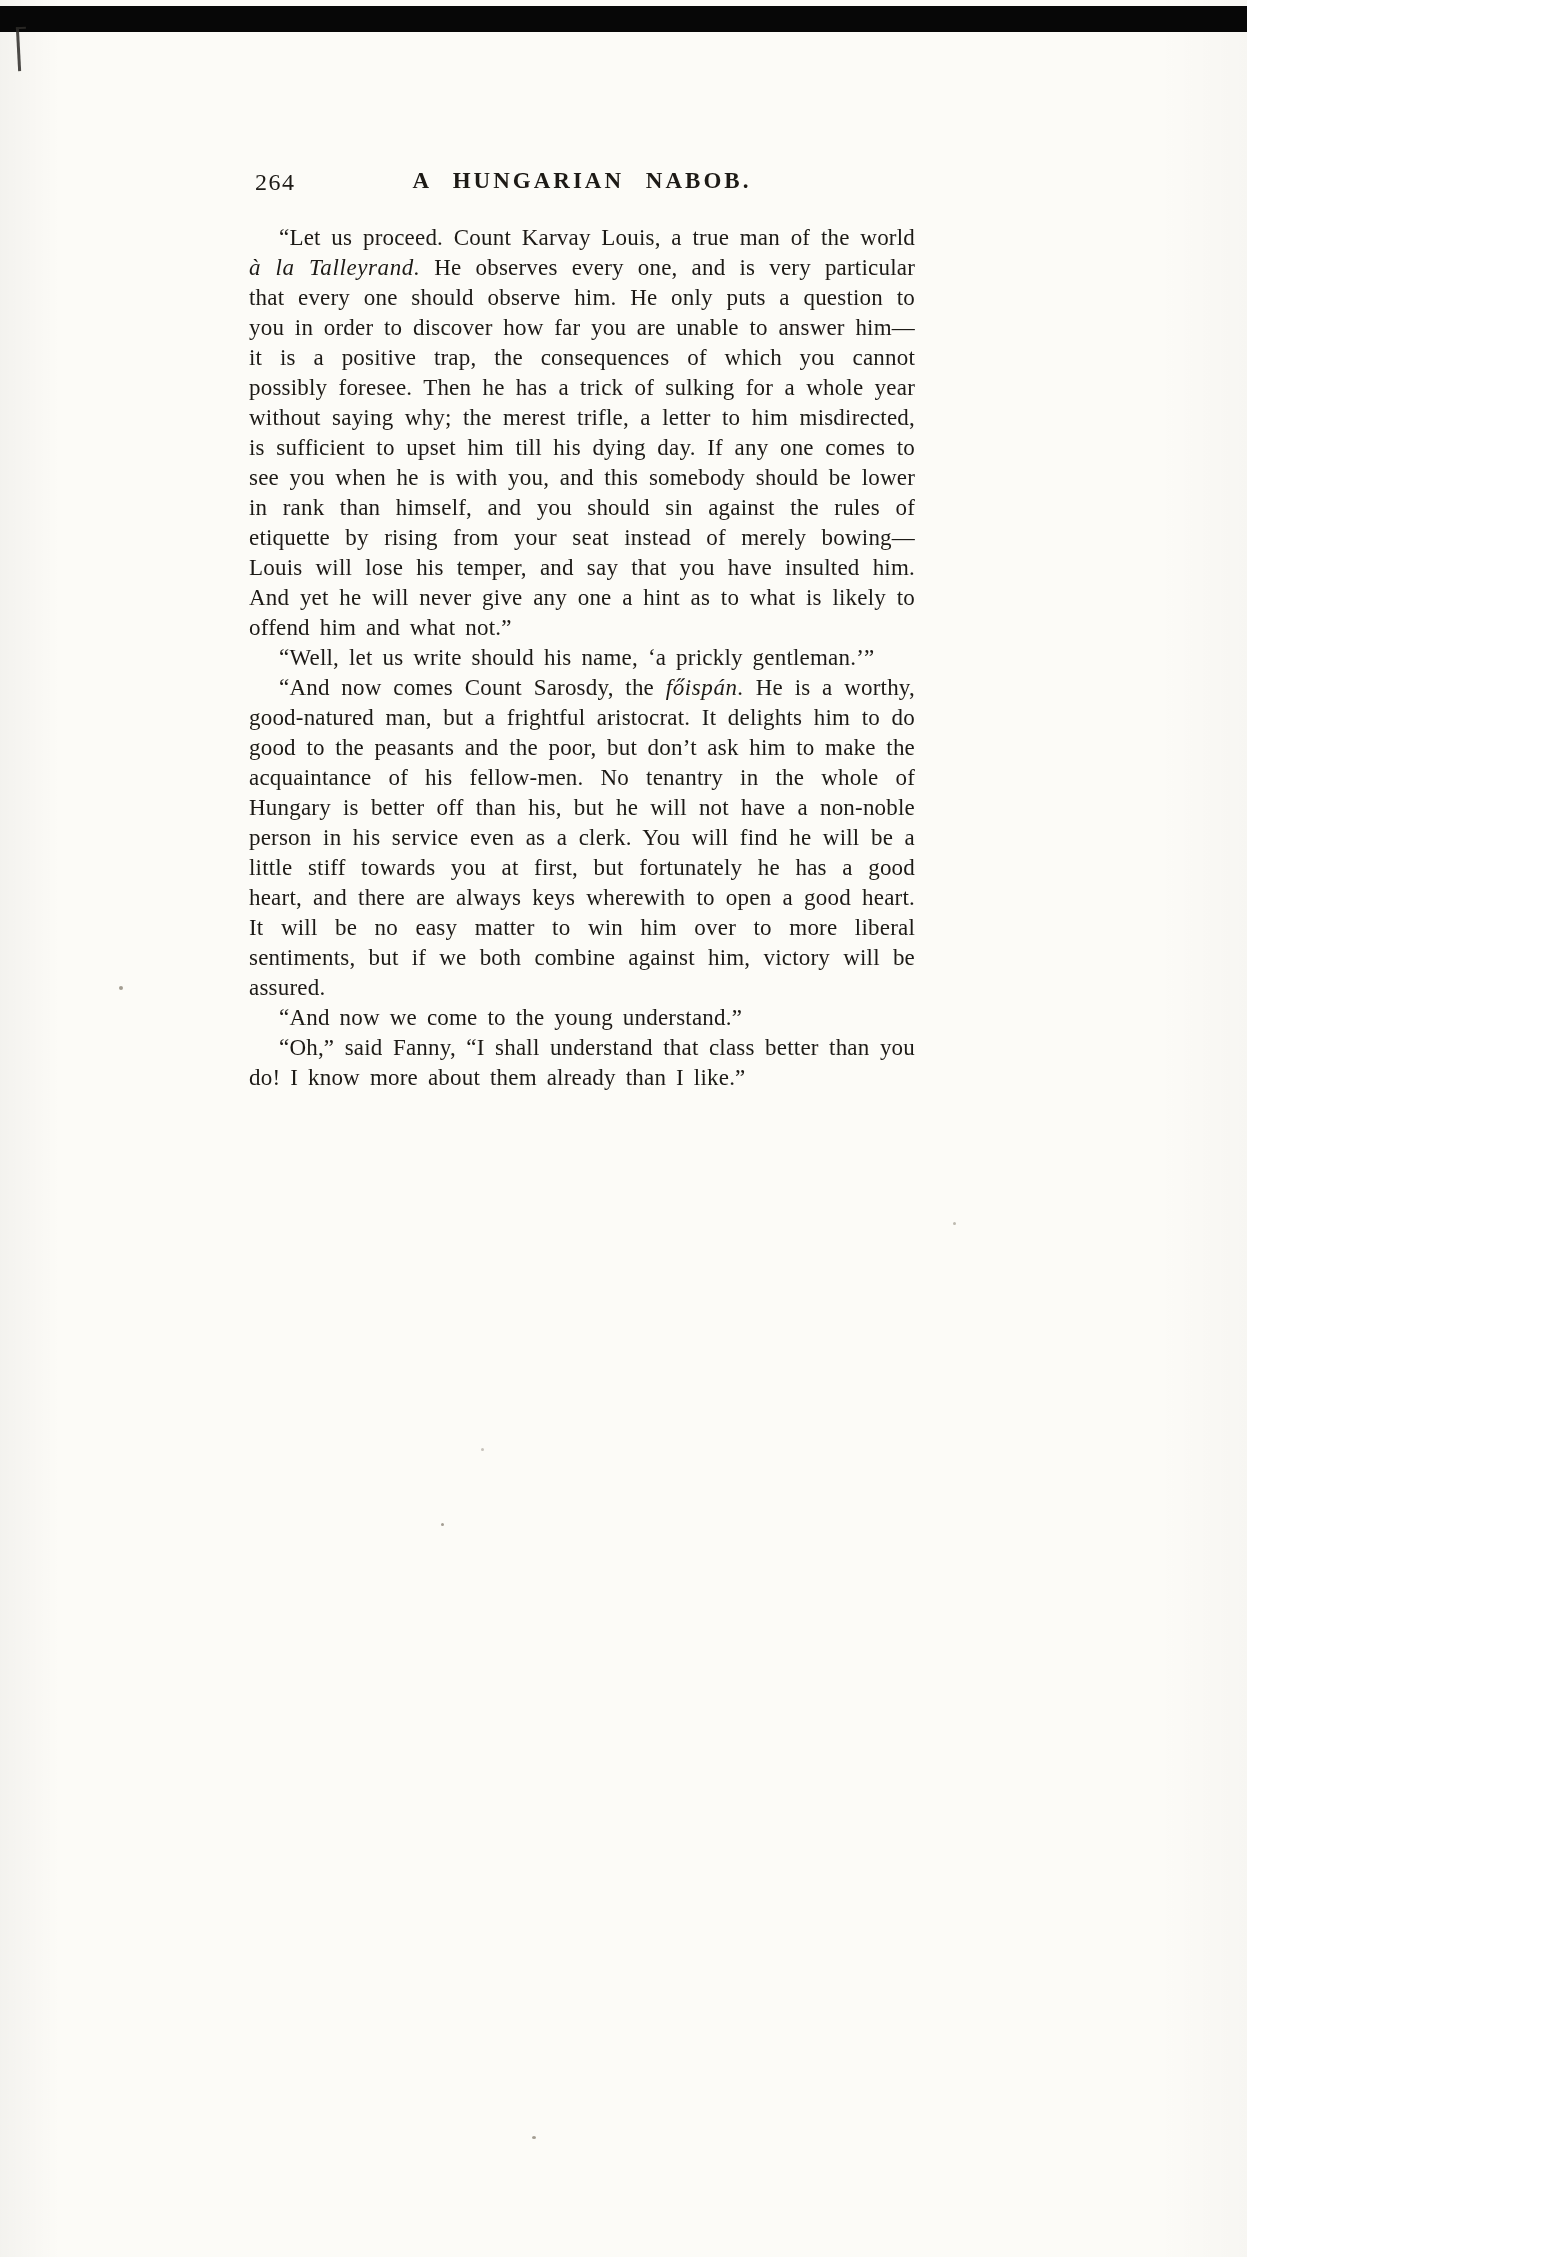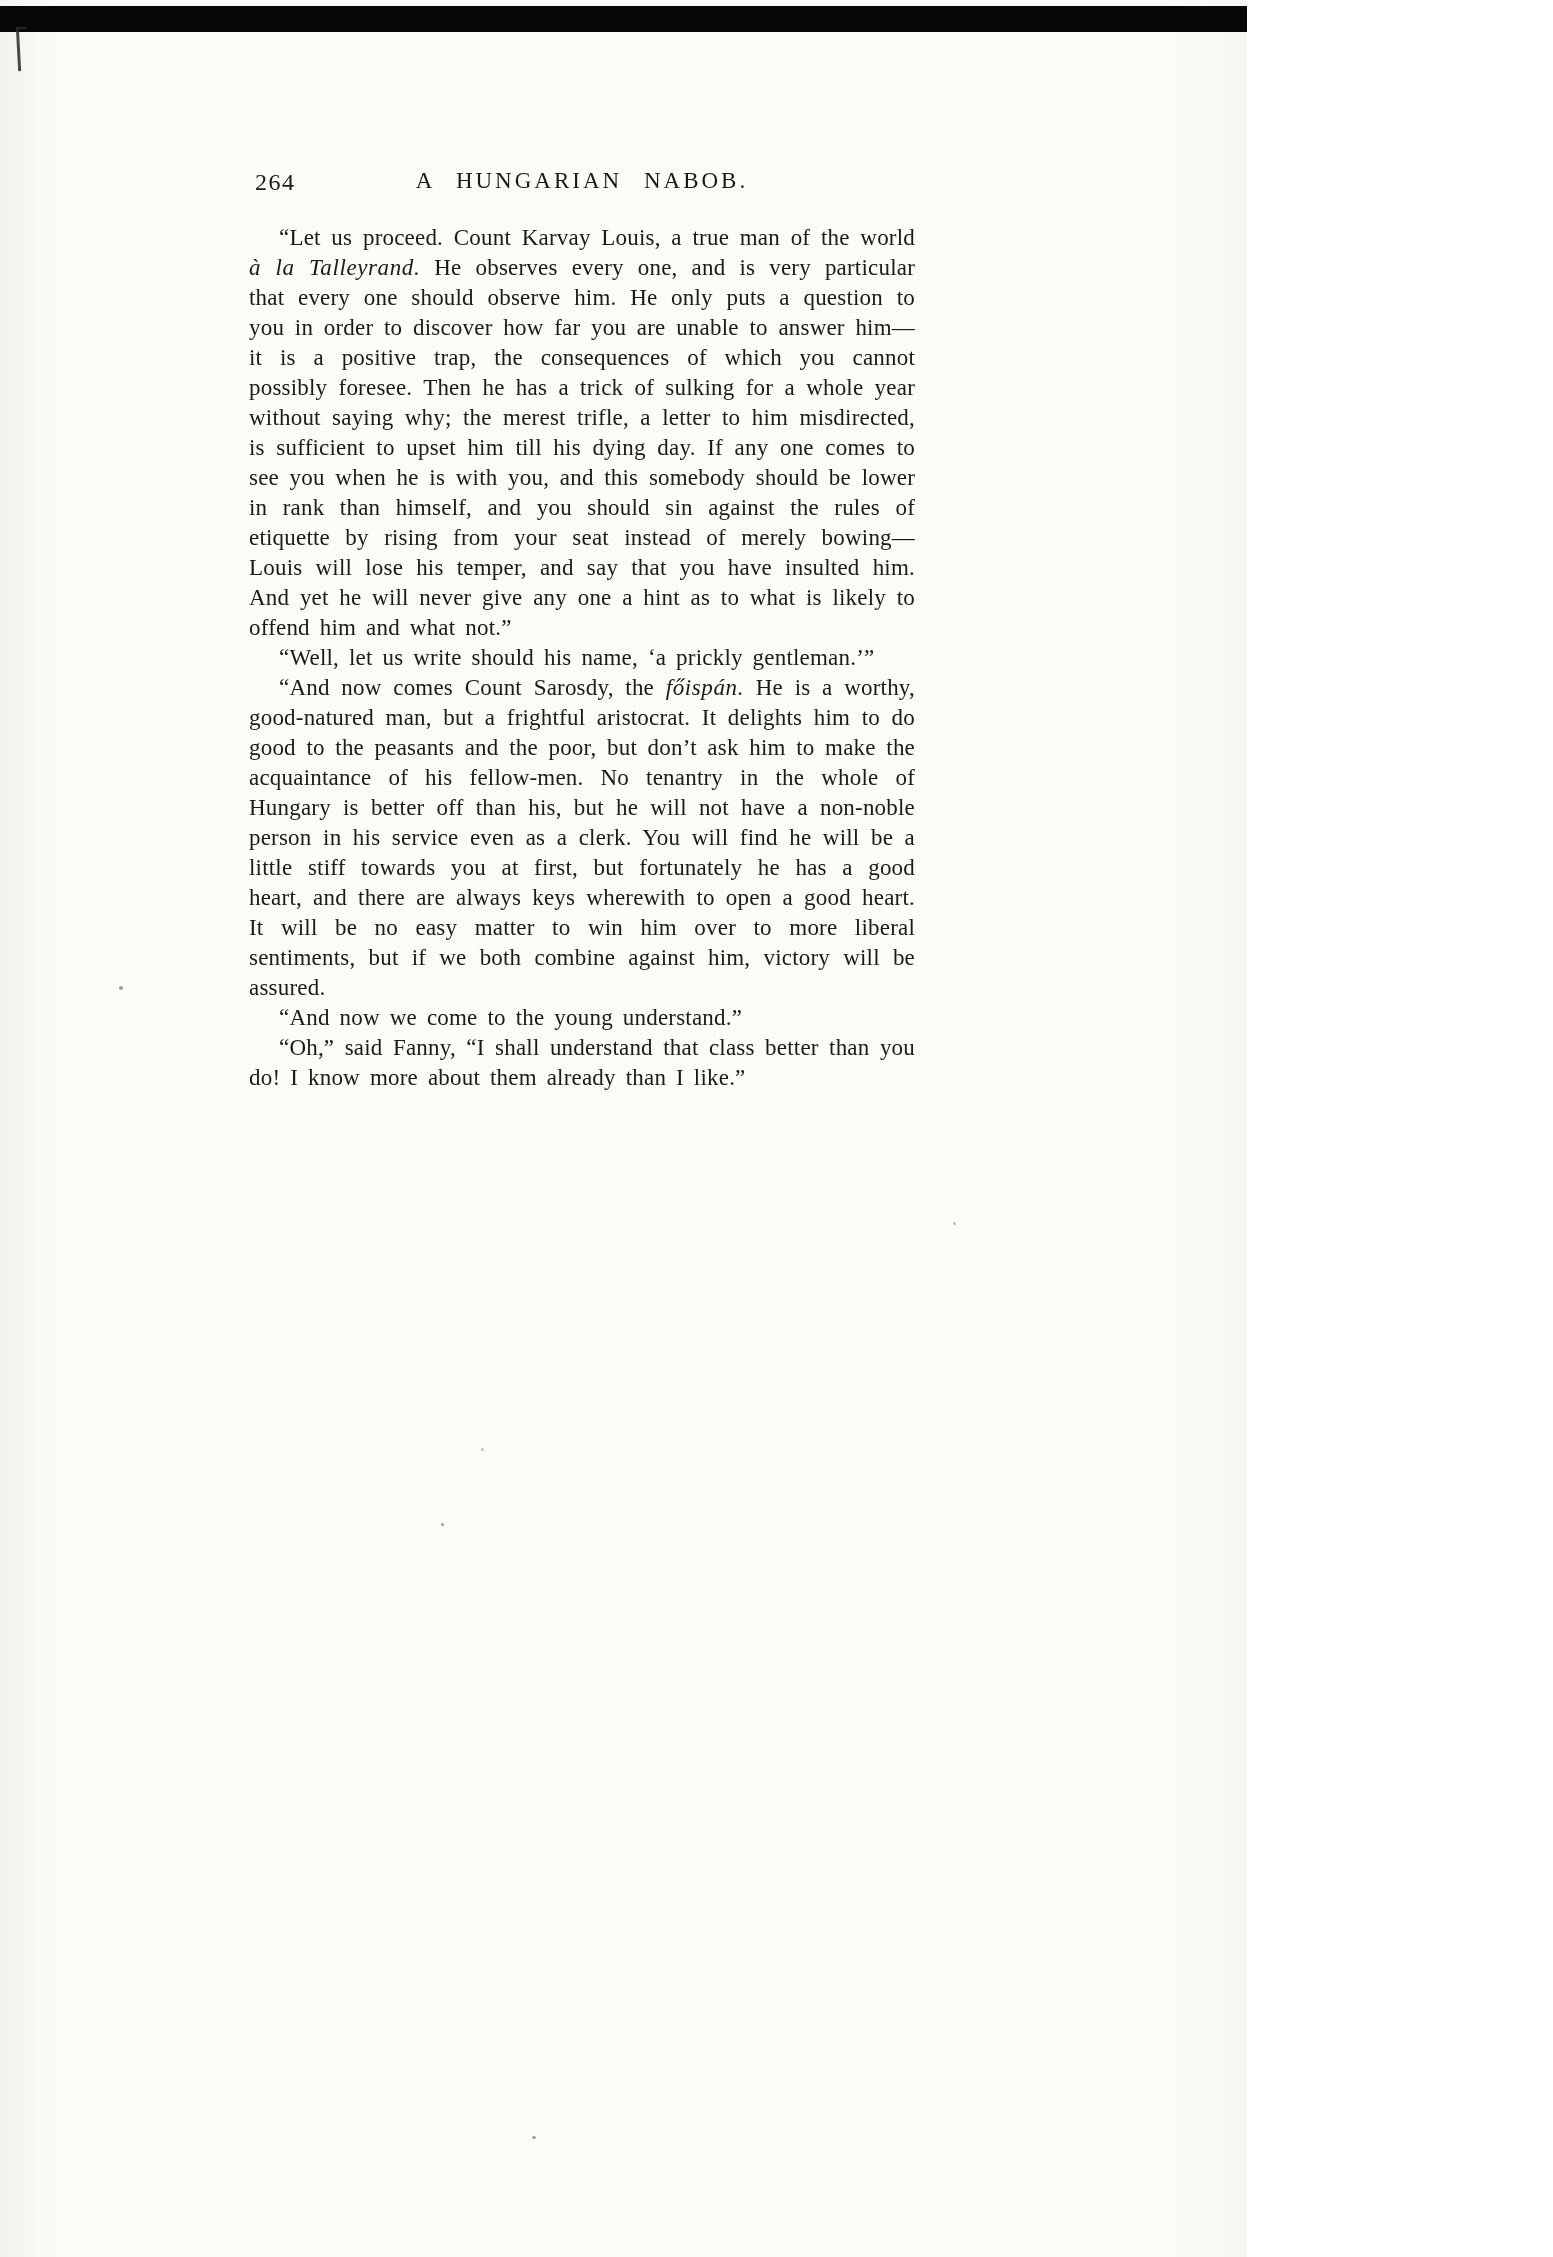--- a/index.html
+++ b/index.html
@@ -83,21 +83,21 @@
     margin-bottom: 25px;
   }
   .folio {
     position: absolute;
     left: 6px; top: 1px;
     font-size: 24px;
     letter-spacing: 1.5px;
   }
   .running-title {
     font-size: 23px;
-    font-weight: normal;
+    font-weight: bold;
     text-align: center;
     letter-spacing: 3px;
     word-spacing: 13px;
     white-space: nowrap;
   }
 
   .body-copy p {
     font-size: 23px;
     line-height: 30px;
     text-align: justify;

